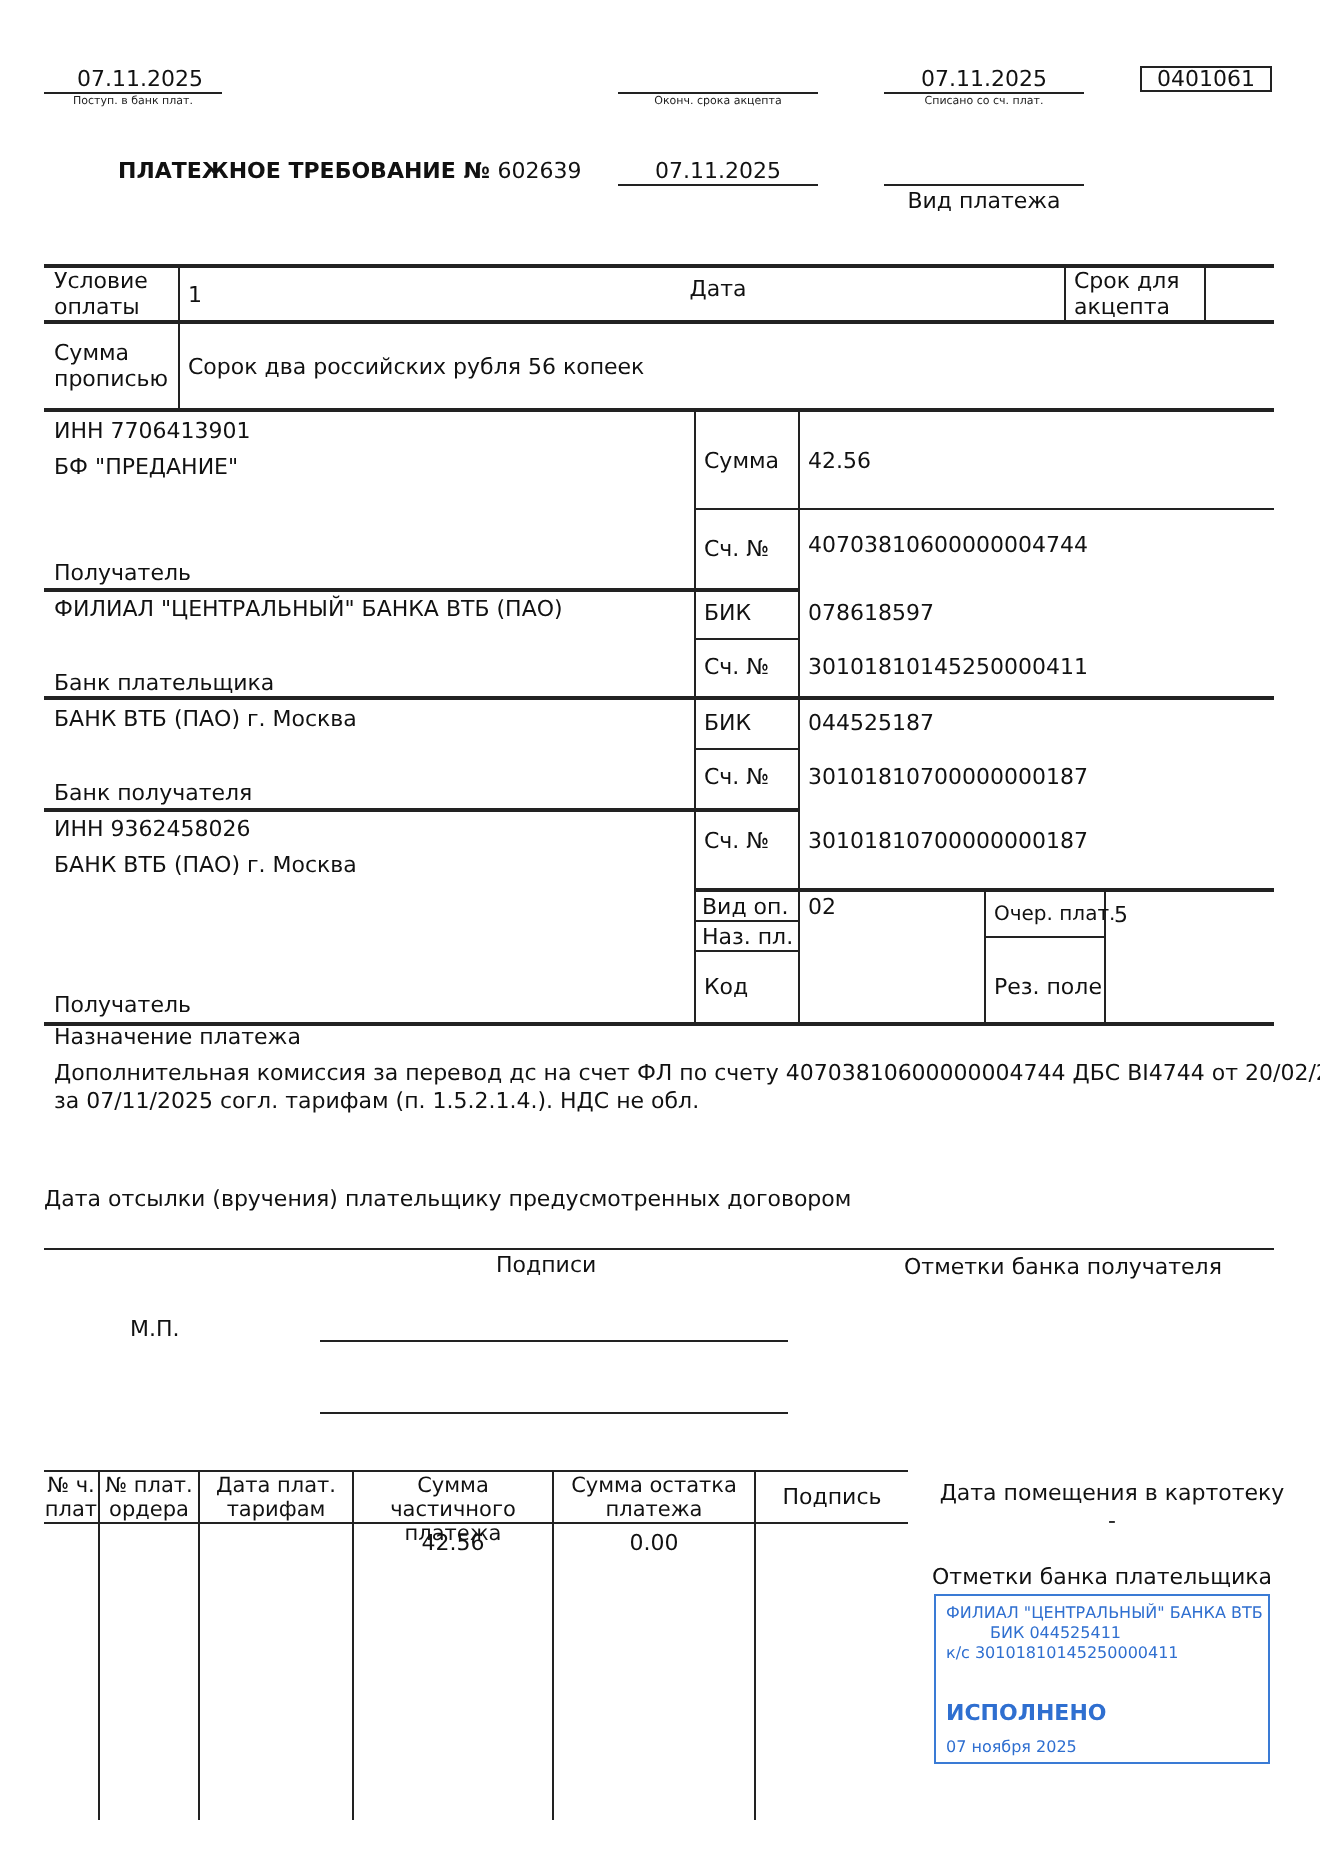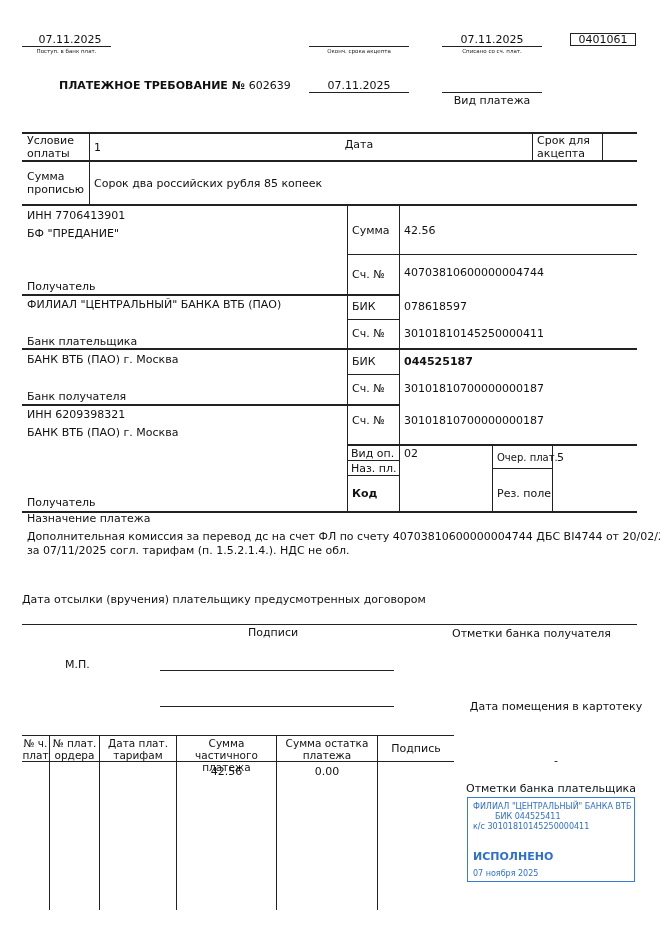--- a/index.html
+++ b/index.html
@@ -56,21 +56,21 @@
 <div class="hline thick" style="left:22px;top:204px;width:615px;"></div>
 <div class="vline" style="left:89px;top:132px;height:72px;"></div>
 <div class="vline" style="left:532px;top:132px;height:28px;"></div>
 <div class="vline" style="left:602px;top:132px;height:28px;"></div>
 
 <div class="abs t" style="left:27px;top:134px;white-space:normal;width:60px;">Условие оплаты</div>
 <div class="abs t" style="left:94px;top:141px;">1</div>
 <div class="abs t" style="left:537px;top:134px;white-space:normal;width:62px;">Срок для акцепта</div>
 <div class="abs t" style="left:606px;top:141px;"></div>
 <div class="abs t" style="left:27px;top:170px;white-space:normal;width:60px;">Сумма прописью</div>
-<div class="abs t" style="left:94px;top:177px;">Сорок два российских рубля 85 копеек</div>
+<div class="abs t" style="left:94px;top:177px;">Сорок два российских рубля 56 копеек</div>
 
 <div class="vline" style="left:347px;top:204px;height:307px;"></div>
 <div class="vline" style="left:399px;top:204px;height:307px;"></div>
 <div class="hline" style="left:399px;top:254px;width:238px;"></div>
 <div class="hline" style="left:347px;top:254px;width:52px;"></div>
 <div class="hline thick" style="left:22px;top:294px;width:378px;"></div>
 <div class="hline" style="left:347px;top:319px;width:52px;"></div>
 <div class="hline thick" style="left:22px;top:348px;width:615px;"></div>
 <div class="hline" style="left:347px;top:374px;width:52px;"></div>
 <div class="hline thick" style="left:22px;top:404px;width:378px;"></div>
@@ -93,33 +93,33 @@
 <div class="abs t" style="left:27px;top:298px;">ФИЛИАЛ "ЦЕНТРАЛЬНЫЙ" БАНКА ВТБ (ПАО)</div>
 <div class="abs t" style="left:27px;top:335px;">Банк плательщика</div>
 <div class="abs t" style="left:352px;top:300px;">БИК</div>
 <div class="abs t" style="left:404px;top:300px;">078618597</div>
 <div class="abs t" style="left:352px;top:327px;">Сч. №</div>
 <div class="abs t" style="left:404px;top:327px;">30101810145250000411</div>
 
 <div class="abs t" style="left:27px;top:353px;">БАНК ВТБ (ПАО) г. Москва</div>
 <div class="abs t" style="left:27px;top:390px;">Банк получателя</div>
 <div class="abs t" style="left:352px;top:355px;">БИК</div>
-<div class="abs t" style="left:404px;top:355px;font-weight:bold;">044525187</div>
+<div class="abs t" style="left:404px;top:355px;">044525187</div>
 <div class="abs t" style="left:352px;top:382px;">Сч. №</div>
 <div class="abs t" style="left:404px;top:382px;">30101810700000000187</div>
 
-<div class="abs t" style="left:27px;top:408px;">ИНН 6209398321</div>
+<div class="abs t" style="left:27px;top:408px;">ИНН 9362458026</div>
 <div class="abs t" style="left:27px;top:426px;">БАНК ВТБ (ПАО) г. Москва</div>
 <div class="abs t" style="left:27px;top:496px;">Получатель</div>
 <div class="abs t" style="left:352px;top:414px;">Сч. №</div>
 <div class="abs t" style="left:404px;top:414px;">30101810700000000187</div>
 <div class="abs t" style="left:351px;top:447px;">Вид оп.</div>
 <div class="abs t" style="left:404px;top:447px;">02</div>
 <div class="abs t" style="left:351px;top:462px;">Наз. пл.</div>
-<div class="abs t" style="left:352px;top:487px;font-weight:bold;">Код</div>
+<div class="abs t" style="left:352px;top:487px;">Код</div>
 <div class="abs t" style="left:497px;top:451px;font-size:10px;">Очер. плат.</div>
 <div class="abs t" style="left:557px;top:451px;">5</div>
 <div class="abs t" style="left:497px;top:487px;">Рез. поле</div>
 
 <div class="abs t" style="left:27px;top:512px;">Назначение платежа</div>
 <div class="abs t" style="left:27px;top:530px;">Дополнительная комиссия за перевод дс на счет ФЛ по счету 40703810600000004744 ДБС BI4744 от 20/02/2009,</div>
 <div class="abs t" style="left:27px;top:544px;text-align:center;">за 07/11/2025 согл. тарифам (п. 1.5.2.1.4.). НДС не обл.</div>
 
 <div class="abs t" style="left:22px;top:593px;">Дата отсылки (вручения) плательщику предусмотренных договором</div>
 
@@ -141,21 +141,21 @@
 <div class="abs t center" style="left:22px;top:737px;width:27px;white-space:normal;font-size:10.5px;line-height:12px;">№ ч. плат</div>
 <div class="abs t center" style="left:50px;top:737px;width:49px;white-space:normal;font-size:10.5px;line-height:12px;">№ плат. ордера</div>
 <div class="abs t center" style="left:100px;top:737px;width:76px;white-space:normal;font-size:10.5px;line-height:12px;">Дата плат. тарифам</div>
 <div class="abs t center" style="left:177px;top:737px;width:99px;white-space:normal;font-size:10.5px;line-height:12px;">Сумма частичного платежа</div>
 <div class="abs t center" style="left:277px;top:737px;width:100px;white-space:normal;font-size:10.5px;line-height:12px;">Сумма остатка платежа</div>
 <div class="abs t center" style="left:378px;top:742px;width:76px;">Подпись</div>
 
 <div class="abs t center" style="left:177px;top:765px;width:99px;">42.56</div>
 <div class="abs t center" style="left:277px;top:765px;width:100px;">0.00</div>
 
-<div class="abs t center" style="left:467px;top:700px;width:178px;">Дата помещения в картотеку</div>
+<div class="abs t center" style="left:467px;top:740px;width:178px;">Дата помещения в картотеку</div>
 <div class="abs t center" style="left:467px;top:754px;width:178px;">-</div>
 <div class="abs t center" style="left:462px;top:782px;width:178px;">Отметки банка плательщика</div>
 
 <div class="stamp">
   <div class="s1" style="top:4px;">ФИЛИАЛ "ЦЕНТРАЛЬНЫЙ" БАНКА ВТБ</div>
   <div class="s1" style="top:14px;margin-left:22px;">БИК 044525411</div>
   <div class="s1" style="top:24px;">к/с 30101810145250000411</div>
   <div class="s2">ИСПОЛНЕНО</div>
   <div class="s3">07 ноября 2025</div>
 </div>

